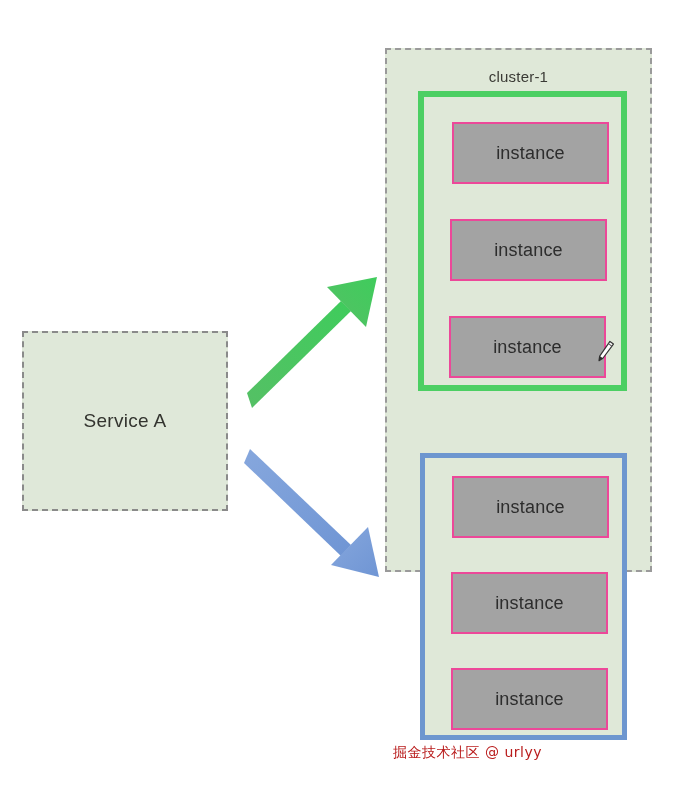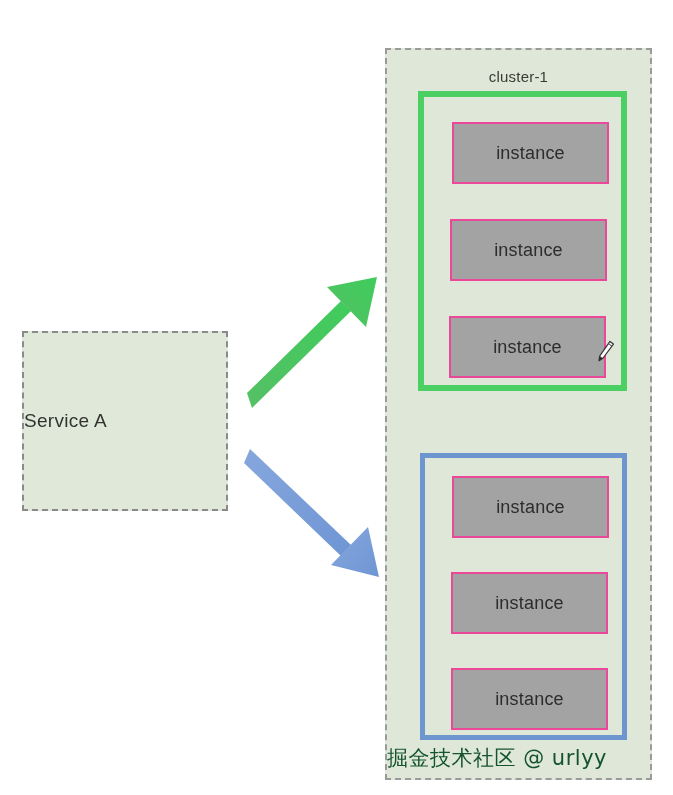--- a/index.html
+++ b/index.html
@@ -21,20 +21,21 @@
     position: absolute;
     left: 22px;
     top: 331px;
     width: 206px;
     height: 180px;
     background: #dfe8d9;
     border: 2px dashed #8a8a8a;
     box-sizing: border-box;
     display: flex;
     align-items: center;
+    justify-content: center;
   }
   #service-a-label {
     font-size: 19px;
     color: #33342f;
     letter-spacing: 0.3px;
   }
 
   
   #service-b-title {
     position: absolute;
@@ -46,21 +47,21 @@
     color: #303030;
     letter-spacing: 0.4px;
   }
 
   
   #service-b-box {
     position: absolute;
     left: 385px;
     top: 48px;
     width: 267px;
-    height: 732px;
+    height: 524px;
     background: #dfe8d8;
     border: 2px dashed #9a9a9a;
     box-sizing: border-box;
   }
 
   .cluster-label {
     position: absolute;
     width: 100%;
     text-align: center;
     font-size: 15px;
@@ -177,21 +178,21 @@
       <div id="c1-inst-2" class="instance">instance</div>
     </div>
 
 
     <div id="cluster-2-box" class="cluster-box">
       <div id="c2-inst-0" class="instance">instance</div>
       <div id="c2-inst-1" class="instance">instance</div>
       <div id="c2-inst-2" class="instance">instance</div>
     </div>
 
-    <div style="position:absolute;left:0;top:694px;font-size:21px;color:#14532d;
+    <div style="position:absolute;left:6px;top:694px;font-size:14px;color:#b91c1c;
                 letter-spacing:0.5px;white-space:nowrap;font-family:'DejaVu Sans',sans-serif;">掘金技术社区 @ urlyy</div>
   </div>
 
   <svg id="pencil-cursor" viewBox="0 0 26 28" xmlns="http://www.w3.org/2000/svg">
     <g transform="rotate(-8 13 14)">
       <path d="M19.5 3.2 L22.6 6.3 L10.2 18.9 L6.0 20.8 L7.3 16.3 Z" fill="#ffffff" stroke="#333333" stroke-width="1.2" stroke-linejoin="round"></path>
       <path d="M7.3 16.3 L10.2 18.9 L6.0 20.8 Z" fill="#2b2b2b"></path>
       <line x1="17.6" y1="5.1" x2="20.7" y2="8.2" stroke="#555555" stroke-width="1"></line>
     </g>
   </svg>

